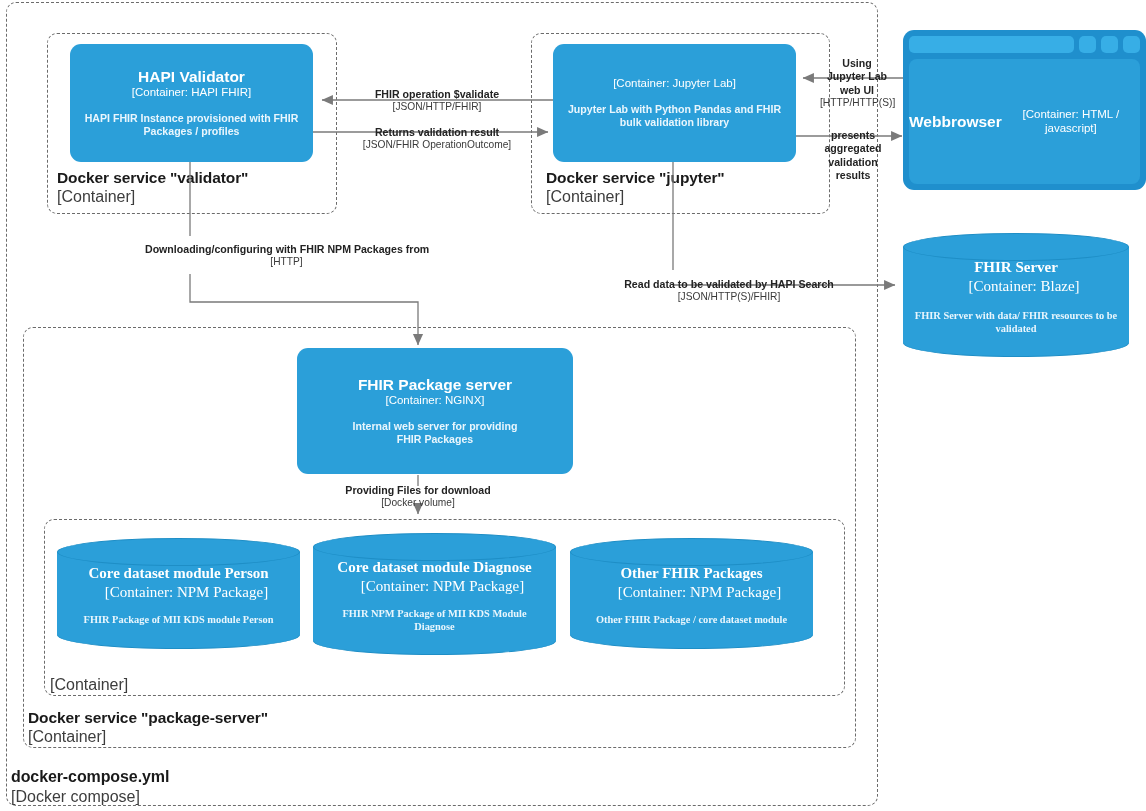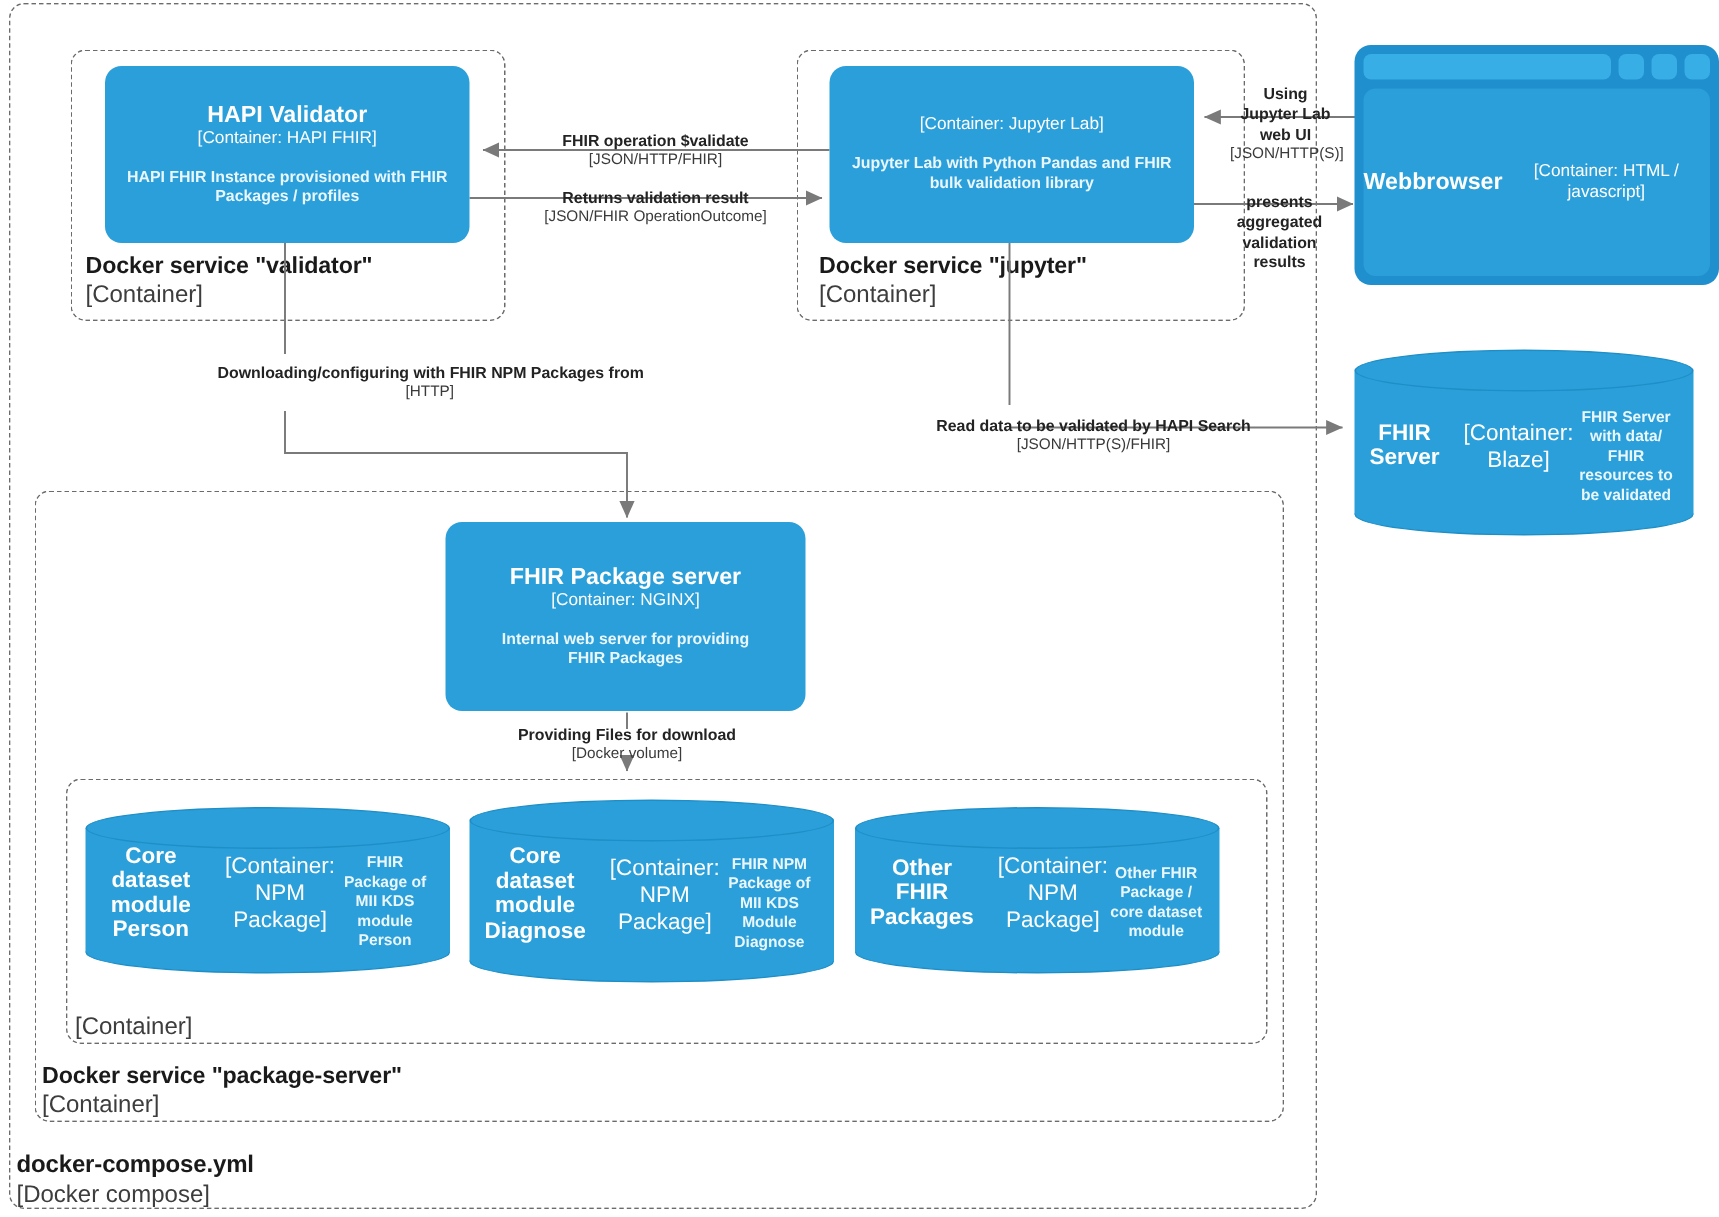--- a/index.html
+++ b/index.html
@@ -15,23 +15,23 @@
         text-align:center;color:#ffffff;padding:6px 8px;}
   .node .t{font-weight:bold;font-size:15.5px;line-height:1.12;color:#ffffff;}
   .node .ty{font-size:11.5px;line-height:1.2;color:#ffffff;margin-top:1px;}
   .node .d{font-size:10.6px;line-height:1.25;color:#e9f6fd;margin-top:12px;font-weight:bold;}
 
   
   .cyl{position:absolute;}
   .cyl .body{position:absolute;left:0;right:0;top:14px;bottom:14px;background:#2b9fd9;}
   .cyl .top{position:absolute;left:0;right:0;top:0;height:28px;border-radius:50%;background:#2b9fd9;border:1px solid #1e8ec6;box-sizing:border-box;}
   .cyl .bot{position:absolute;left:0;right:0;bottom:0;height:28px;border-radius:50%;background:#2b9fd9;border:1px solid #1e8ec6;box-sizing:border-box;}
-  .cyl .txt{position:absolute;left:0;right:0;top:0;bottom:0;display:flex;flex-direction:row;
+  .cyl .txt{position:absolute;left:0;right:0;top:0;bottom:0;display:flex;flex-direction:column;
             align-items:center;justify-content:center;text-align:center;padding:14px 10px 10px;
-            box-sizing:border-box;color:#fff;}
+            box-sizing:border-box;color:#fff;font-family:Liberation Serif, serif;}
   .cyl .txt .t{font-weight:bold;font-size:15px;line-height:1.1;}
   .cyl .txt .ty{font-size:15px;line-height:1.2;margin-top:1px;padding-left:16px;}
   .cyl .txt .d{font-size:10.4px;line-height:1.25;margin-top:14px;color:#e9f6fd;font-weight:bold;}
 
   
   .browser{position:absolute;background:#1f8fcd;border-radius:11px;padding:6px;box-sizing:border-box;}
   .browser .bar{height:17px;display:flex;align-items:center;gap:5px;}
   .browser .addr{flex:1;height:17px;background:#37aee6;border-radius:5px;}
   .browser .dot{width:17px;height:17px;background:#37aee6;border-radius:5px;}
   .browser .screen{position:absolute;left:6px;right:6px;top:29px;bottom:6px;background:#2b9fd9;border-radius:8px;
@@ -125,21 +125,21 @@
     <div class="bot"></div>
     <div class="body"></div>
     <div class="top"></div>
     <div class="txt">
       <div class="t">FHIR Server</div>
       <div class="ty">[Container: Blaze]</div>
       <div class="d" style="max-width:205px;">FHIR Server with data/ FHIR resources to be validated</div>
     </div>
   </div>
 
-  <div class="node" style="left:297px;top:348px;width:240px;height:126px;">
+  <div class="node" style="left:297px;top:348px;width:276px;height:126px;">
     <div class="t">FHIR Package server</div>
     <div class="ty">[Container: NGINX]</div>
     <div class="d" style="max-width:190px;">Internal web server for providing FHIR Packages</div>
   </div>
 
   <div class="cyl" style="left:57px;top:538px;width:243px;height:111px;">
     <div class="bot"></div>
     <div class="body"></div>
     <div class="top"></div>
     <div class="txt">
@@ -178,21 +178,21 @@
 
   <div class="elabel" style="left:351px;top:126px;width:172px;">
     <span>Returns validation result</span>
     <span class="sub">[JSON/FHIR OperationOutcome]</span>
   </div>
 
   <div class="elabel" style="left:820px;top:44px;width:74px;white-space:pre-line;">
     <span>Using
 Jupyter Lab
 web UI</span>
-    <span class="sub">[JSON/HTTP(S)]</span>
+    <span class="sub">[HTTP/HTTP(S)]</span>
   </div>
 
   <div class="elabel" style="left:820px;top:116px;width:66px;white-space:pre-line;">
     <span>presents
 aggregated
 validation
 results</span>
   </div>
 
   <div class="elabel" style="left:620px;top:278px;width:218px;">

